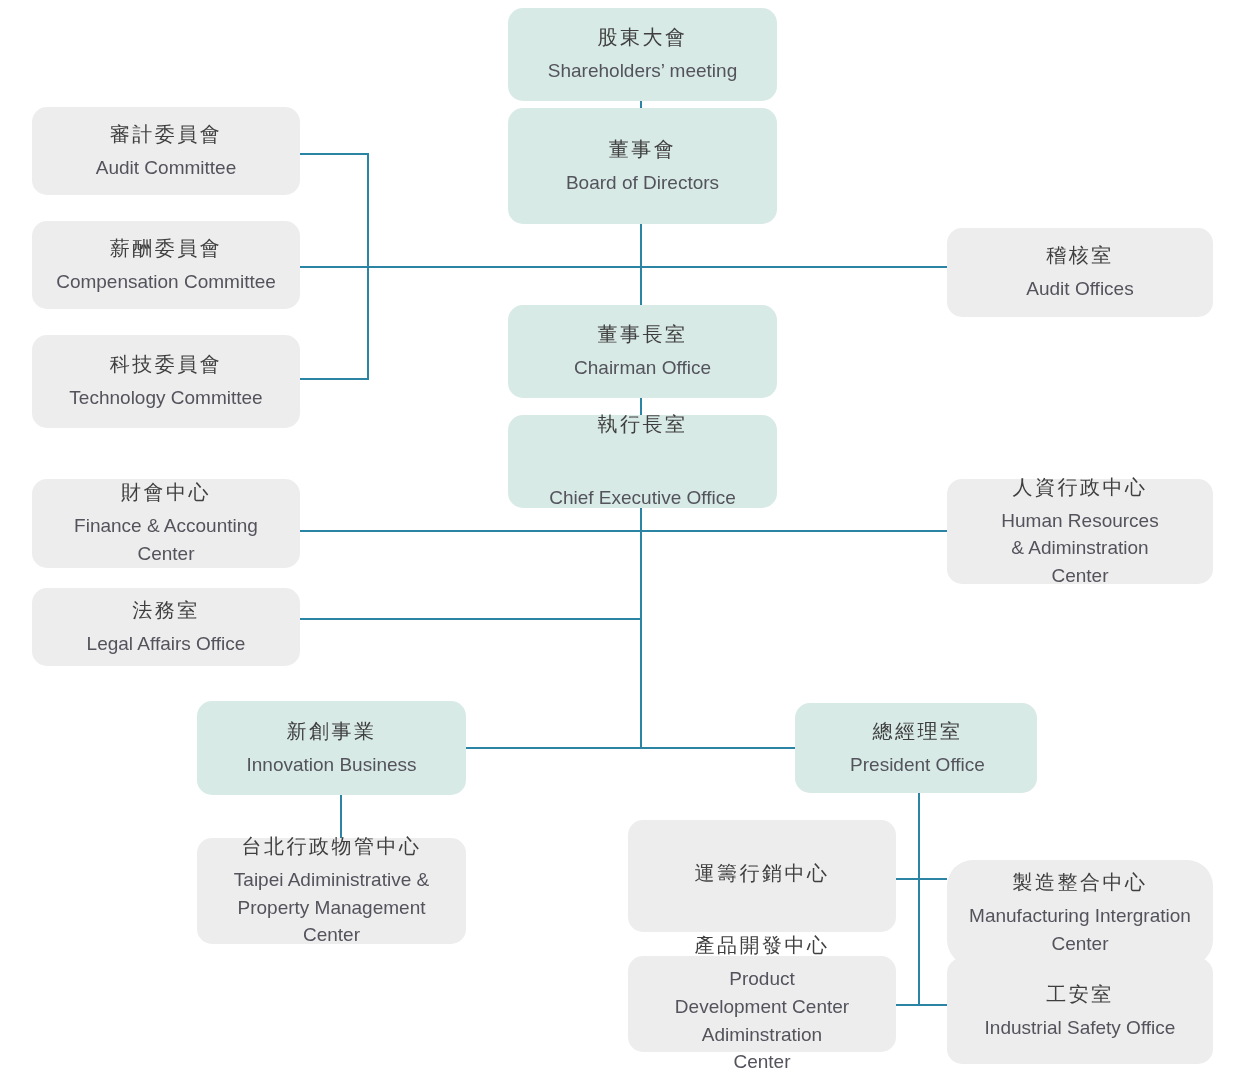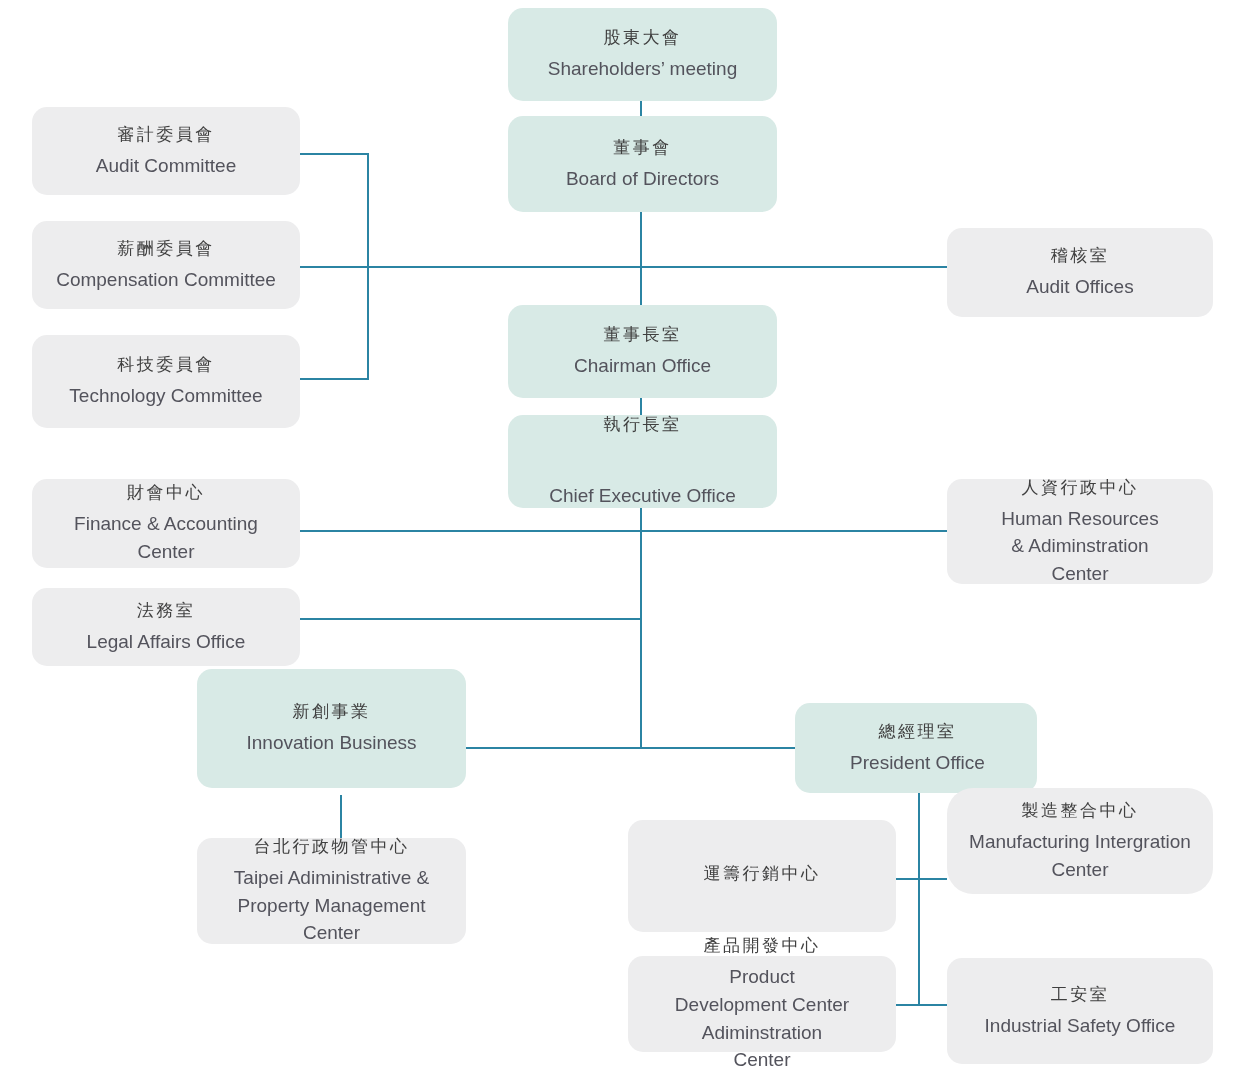--- a/index.html
+++ b/index.html
@@ -18,21 +18,21 @@
     flex-direction: column;
     justify-content: center;
     align-items: center;
     text-align: center;
     box-sizing: border-box;
     padding: 8px 10px;
   }
   .node.teal { background: #d8eae6; }
   .node.gray { background: #ededee; }
   .zh {
-    font-size: 17px;
+    font-size: 20px;
     color: #3f3f3f;
     letter-spacing: 2.5px;
     margin-bottom: 6px;
     white-space: nowrap;
   }
   .en {
     font-size: 19px;
     color: #53535c;
     line-height: 1.45;
     padding: 0 8px;
@@ -66,21 +66,21 @@
   <div class="line v" style="left:340px; top:795px; height:43px;"></div>
   <div class="line v" style="left:918px; top:793px; height:212px;"></div>
   <div class="line h" style="left:896px; top:878px; width:51px;"></div>
   <div class="line h" style="left:896px; top:1004px; width:51px;"></div>
 
   <div class="node teal" style="left:508px; top:8px; width:269px; height:93px;">
     <div class="zh">股東大會</div>
     <div class="en">Shareholders’ meeting</div>
   </div>
 
-  <div class="node teal" style="left:508px; top:116px; width:269px; height:96px;">
+  <div class="node teal" style="left:508px; top:108px; width:269px; height:116px;">
     <div class="zh">董事會</div>
     <div class="en">Board of Directors</div>
   </div>
 
   <div class="node gray" style="left:32px; top:107px; width:268px; height:88px;">
     <div class="zh">審計委員會</div>
     <div class="en">Audit Committee</div>
   </div>
 
   <div class="node gray" style="left:32px; top:221px; width:268px; height:88px;">
@@ -116,40 +116,40 @@
   <div class="node gray" style="left:947px; top:479px; width:266px; height:105px;">
     <div class="zh">人資行政中心</div>
     <div class="en" style="padding:0 40px;">Human Resources &amp; Adiminstration Center</div>
   </div>
 
   <div class="node gray" style="left:32px; top:588px; width:268px; height:78px;text-align:center;">
     <div class="zh">法務室</div>
     <div class="en">Legal Affairs Office</div>
   </div>
 
-  <div class="node teal" style="left:197px; top:669px; width:269px; height:119px;">
+  <div class="node teal" style="left:197px; top:701px; width:269px; height:94px;">
     <div class="zh">新創事業</div>
     <div class="en">Innovation Business</div>
   </div>
 
   <div class="node teal" style="left:795px; top:703px; width:242px; height:90px;padding-left:13px;">
     <div class="zh">總經理室</div>
     <div class="en">President Office</div>
   </div>
 
   <div class="node gray" style="left:197px; top:838px; width:269px; height:106px;">
     <div class="zh">台北行政物管中心</div>
     <div class="en">Taipei Adiministrative &amp; Property Management Center</div>
   </div>
 
   <div class="node gray" style="left:628px; top:820px; width:268px; height:112px;">
     <div class="zh">運籌行銷中心</div>
   </div>
 
-  <div class="node gray" style="left:947px; top:788px; width:266px; height:106px;border-radius:26px;">
+  <div class="node gray" style="left:947px; top:860px; width:266px; height:106px;border-radius:26px;">
     <div class="zh">製造整合中心</div>
     <div class="en">Manufacturing Intergration Center</div>
   </div>
 
   <div class="node gray" style="left:628px; top:956px; width:268px; height:96px;">
     <div class="zh">產品開發中心</div>
     <div class="en" style="padding:0 36px;">Product Development Center Adiminstration Center</div>
   </div>
 
   <div class="node gray" style="left:947px; top:958px; width:266px; height:106px;">

